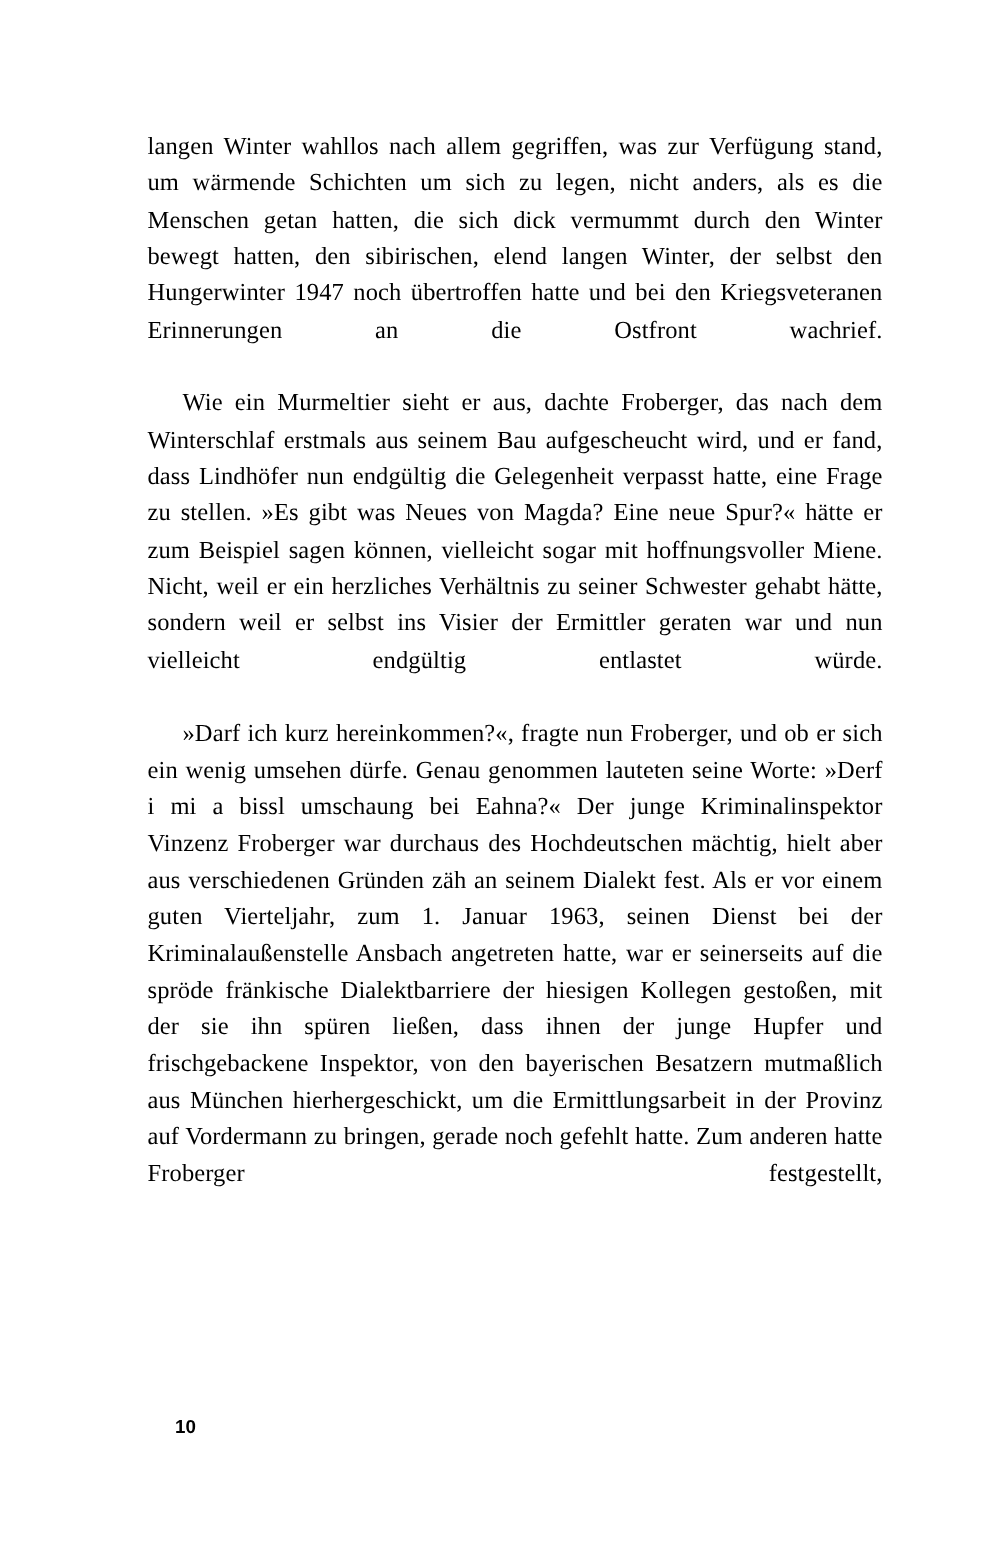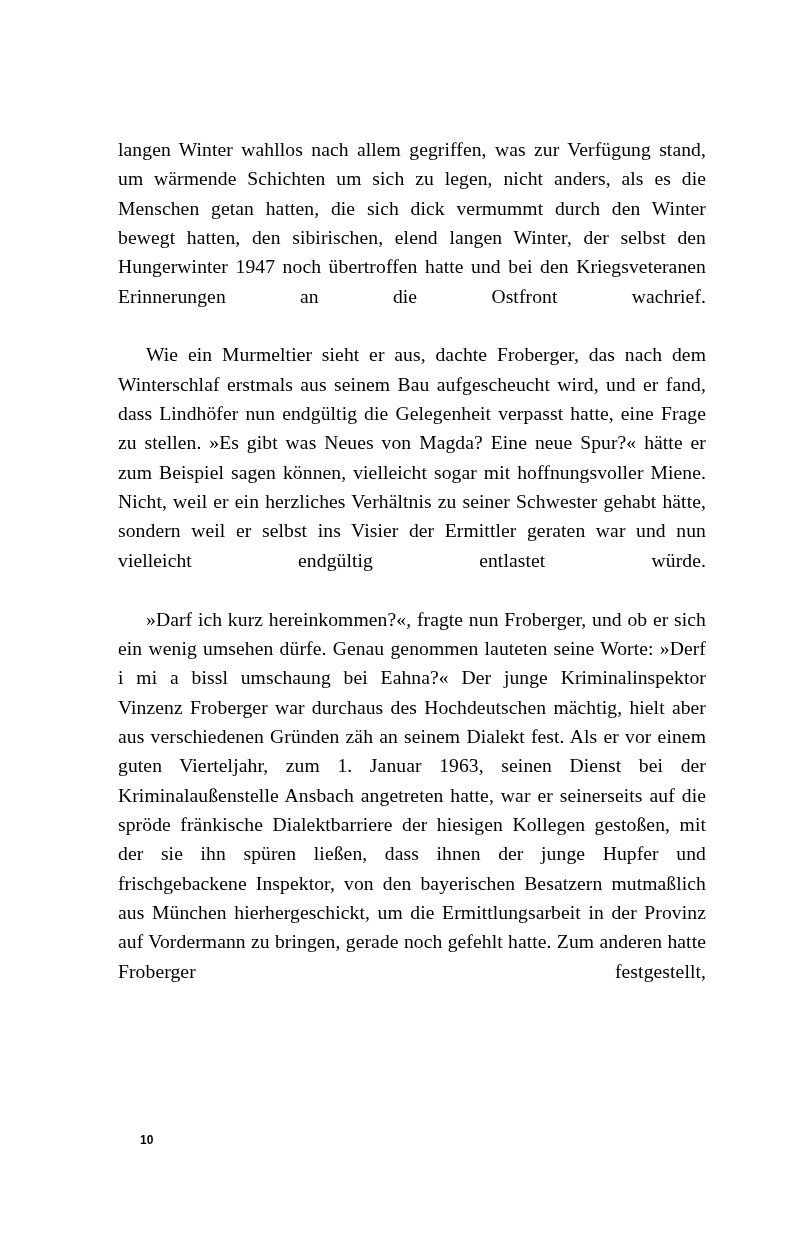--- a/index.html
+++ b/index.html
@@ -39,42 +39,41 @@
     text-justify: inter-word;
     hyphens: manual;
     -webkit-hyphens: manual;
     letter-spacing: 0.005em;
     word-spacing: 0.01em;
   }
 
   
   .para.continuation {
     text-indent: 0;
-    margin-top: 32px;
   }
 
   
   .para.indented {
     text-indent: 28px;
   }
 
   
   .para::after {
     content: "";
     display: inline-block;
     width: 100%;
   }
 
   .page-number {
     position: absolute;
     left: 140px;
     top: 1134px;
     font-family: "Liberation Sans", "DejaVu Sans", sans-serif;
     font-weight: bold;
-    font-size: 12px;
+    font-size: 15px;
     line-height: 1;
     letter-spacing: 0.01em;
     color: #000000;
   }
 </style>
 </head>
 <body>
 
 <div class="page">
 

